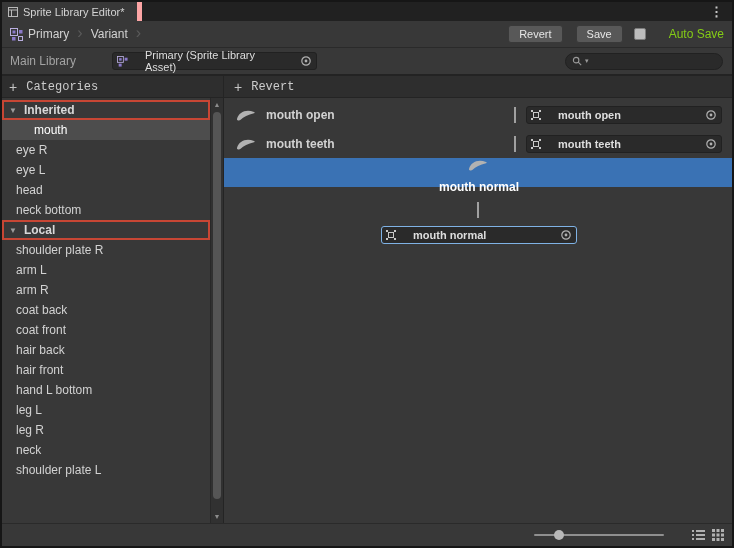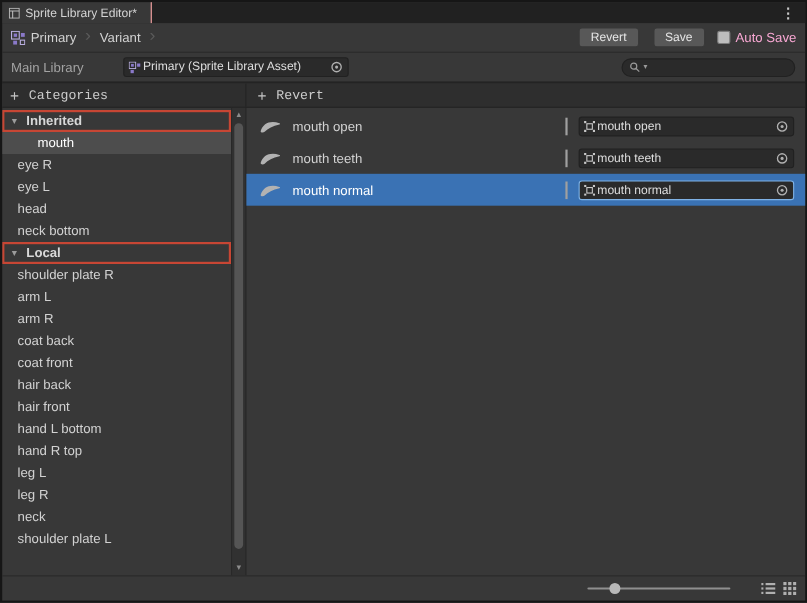--- a/index.html
+++ b/index.html
@@ -16,52 +16,52 @@
     background: #383838;
     border: 2px solid #161616;
     display: flex; flex-direction: column;
   }
 
   
   .tabbar { height: 19px; flex: none; background: #212121; display: flex; align-items: stretch; }
   .tab {
     background: #383838; display: flex; align-items: center; gap: 5px;
     padding: 0 12px 0 6px; font-size: 11px; color: #d4d4d4;
-    border-right: 1px solid #fca5a5;
+    border-right: 5px solid #fca5a5;
   }
   .menu-dots { margin-left: auto; display: flex; align-items: center; padding: 0 9px; color: #c8c8c8; font-size: 13px; font-weight: bold; cursor: default; }
 
   
   .toolbar {
     height: 27px; flex: none; display: flex; align-items: center;
     padding: 0 8px; gap: 5px; border-bottom: 1px solid #2a2a2a;
   }
   .crumb { color: #d2d2d2; }
   .chev { color: #5a5a5a; font-size: 16px; line-height: 1; margin: 0 3px; transform: translateY(-1px); }
   .btn {
     background: #585858; border: 1px solid #393939; border-radius: 3px;
     color: #e6e6e6; font-size: 11px; height: 18px; padding: 0 10px;
     font-family: inherit; cursor: default;
   }
   .spacer { flex: 1; }
   .checkbox {
     width: 12px; height: 12px; background: #bdbdbd; border: 1px solid #7d7d7d;
     border-radius: 2px; margin-left: 6px; flex: none;
   }
-  .autosave-label { color: #f9a8d4; margin-left: 0; font-size: 12px; }
+  .autosave-label { color: #84cc16; margin-left: 18px; font-size: 12px; }
 
   
   .library-row {
     height: 28px; flex: none; display: flex; align-items: center;
     padding: 0 8px; border-bottom: 2px solid #232323;
   }
   .lib-label { width: 102px; flex: none; color: #a3a3a3; }
   .object-field {
     width: 205px; height: 18px; background: #2a2a2a; border: 1px solid #212121;
-    border-radius: 3px; display: flex; align-items: center; gap: 2px;
+    border-radius: 3px; display: flex; align-items: center; gap: 17px;
     padding: 0 4px; font-size: 11px; color: #dedede;
   }
   .object-field .picker { margin-left: auto; display: flex; align-items: center; }
   .search {
     width: 158px; height: 17px; background: #2a2a2a; border: 1px solid #212121;
     border-radius: 9px; display: flex; align-items: center; padding: 0 6px; gap: 2px;
     margin-right: 1px;
   }
   .search input {
     flex: 1; min-width: 0; background: transparent; border: none; outline: none;
@@ -88,22 +88,22 @@
 
   .vscrollbar {
     width: 13px; flex: none; position: relative; background: #313131;
     border-left: 1px solid #282828; display: flex; flex-direction: column;
     align-items: center; justify-content: space-between; padding: 3px 0;
     font-size: 7px; color: #8c8c8c;
   }
   .vthumb { position: absolute; left: 2px; right: 2px; top: 14px; bottom: 24px; background: #555555; border-radius: 4px; }
 
   .right-panel { flex: 1; min-width: 0; padding-top: 2px; display: flex; flex-direction: column; }
-  .label-row { height: 29px; flex: none; display: flex; align-items: center; padding: 0 10px 0 12px; gap: 8px; cursor: default; }
-  .label-row.selected { background: var(--sel-blue, #3a72b4); }
+  .label-row { height: 29px; flex: none; display: flex; align-items: center; padding: 0 10px 0 12px; gap: 8px; cursor: default; font-weight: bold; }
+  .label-row.selected { background: var(--sel-blue, #3a72b4); flex-direction: column; }
   .sprite-thumb { width: 22px; flex: none; display: flex; align-items: center; }
   .label-name { flex: 1; color: #d2d2d2; }
   .label-row.selected .label-name { color: #ffffff; }
   .drag-bar { width: 2px; height: 16px; background: #a0a0a0; flex: none; margin-right: 2px; }
   .label-row .object-field { width: 196px; flex: none; }
   .label-row.selected .object-field { border: 1px solid var(--sel-border, #7fb2e5); }
 
   
   .bottombar {
     height: 23px; flex: none; border-top: 1px solid #2a2a2a;
@@ -240,23 +240,20 @@
     <span class="cat-label">coat front</span>
   </div>
           <div class="cat-row item">
     <span class="cat-label">hair back</span>
   </div>
           <div class="cat-row item">
     <span class="cat-label">hair front</span>
   </div>
           <div class="cat-row item">
     <span class="cat-label">hand L bottom</span>
-  </div>
-          <div class="cat-row item">
-    <span class="cat-label">hand R top</span>
   </div>
           <div class="cat-row item">
     <span class="cat-label">leg L</span>
   </div>
           <div class="cat-row item">
     <span class="cat-label">leg R</span>
   </div>
           <div class="cat-row item">
     <span class="cat-label">neck</span>
   </div>

